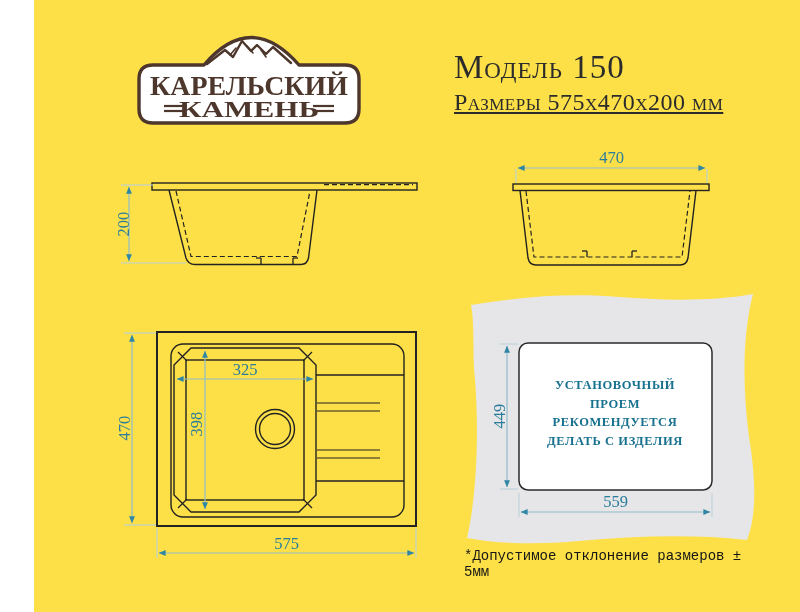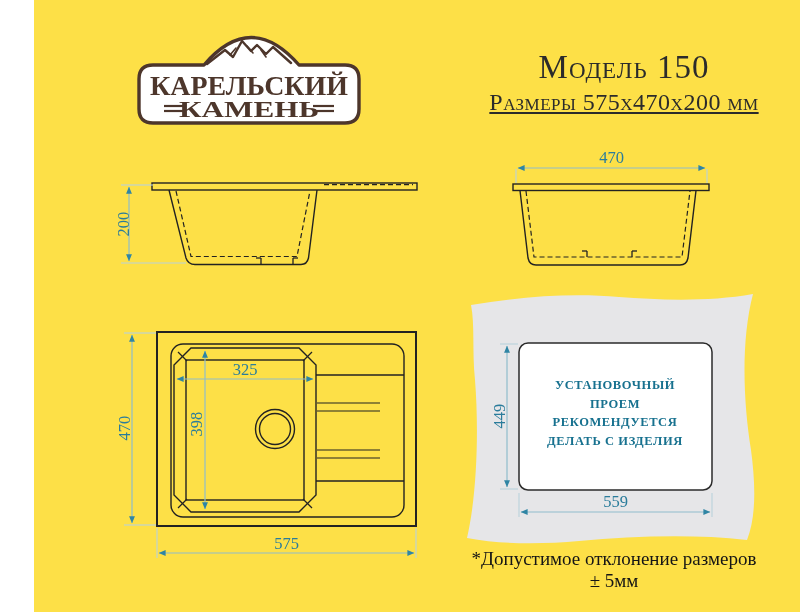--- a/index.html
+++ b/index.html
@@ -1,24 +1,24 @@
 <!DOCTYPE html>
 <html><head>
 <meta charset="utf-8">
 <style>
   html,body{margin:0;padding:0;background:#ffffff;}
   .canvas{position:relative;width:800px;height:612px;background:#fde047;overflow:hidden;
           font-family:"Liberation Serif",serif;margin-left:34px;}
   .drawing{position:absolute;left:0;top:0;}
   .logo-svg{position:absolute;left:103px;top:30px;}
-  .title-block{position:absolute;left:420px;top:50px;width:340px;text-align:center;color:#2b2b2b;}
+  .title-block{position:absolute;left:420px;top:50px;width:340px;color:#2b2b2b;}
   .model-title{font-size:33px;font-variant:small-caps;letter-spacing:1px;line-height:1.05;}
   .size-subtitle{font-size:24px;font-variant:small-caps;letter-spacing:0.5px;margin-top:4px;text-decoration:underline;}
-  .footnote{position:absolute;left:430px;top:548px;width:300px;text-align:center;
-            font-family:Liberation Serif, serif;font-size:19px;color:#151515;}
+  .footnote{position:absolute;left:430px;top:548px;width:300px;text-align:left;
+            font-family:Liberation Mono, monospace;font-size:14px;color:#151515;}
   .dim-label{font-family:"Liberation Serif",serif;font-size:16.5px;fill:#2a7c9b;}
   .note-line{font-family:"Liberation Serif",serif;font-size:12.5px;font-weight:bold;
              fill:#17718f;letter-spacing:0.6px;}
   .blk{stroke:#222222;fill:none;stroke-width:1.4;}
   .blk2{stroke:#222222;fill:none;stroke-width:2;}
   .dash{stroke:#222222;fill:none;stroke-width:1.2;stroke-dasharray:5 3;}
   .dimline{stroke:#8fbccb;stroke-width:1.2;fill:none;}
   .extline{stroke:#b9d2da;stroke-width:1.1;fill:none;}
 </style>
 </head>

